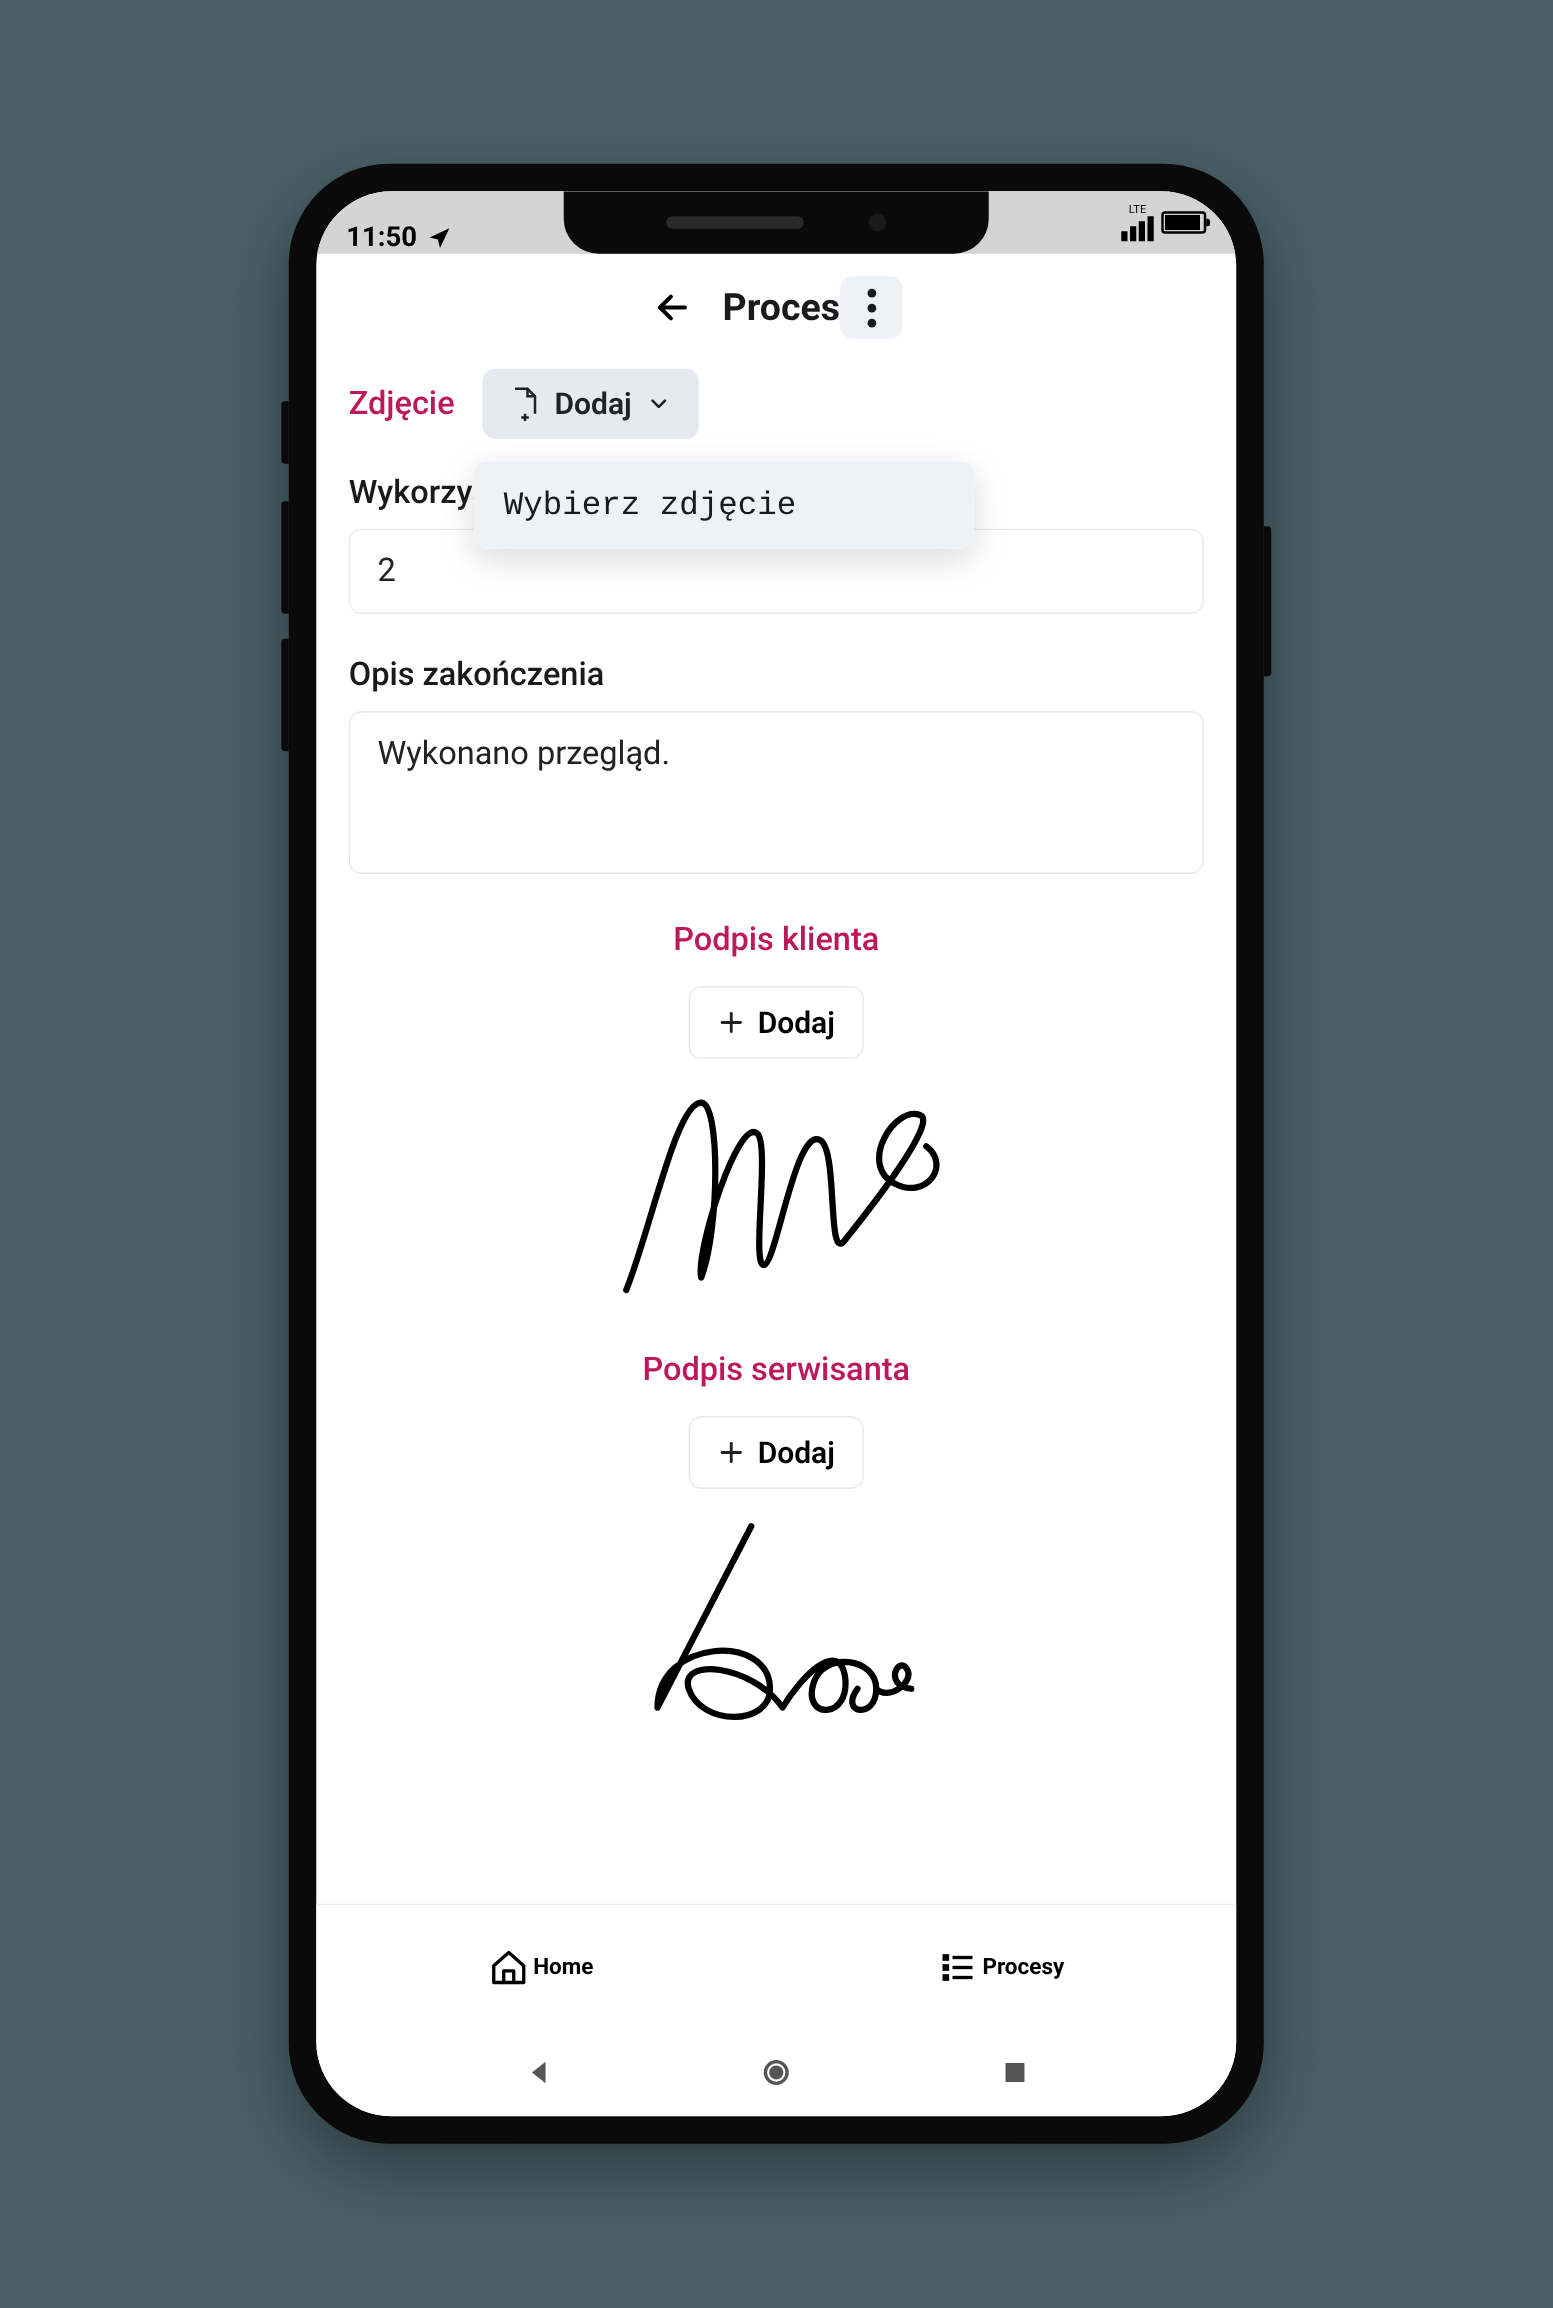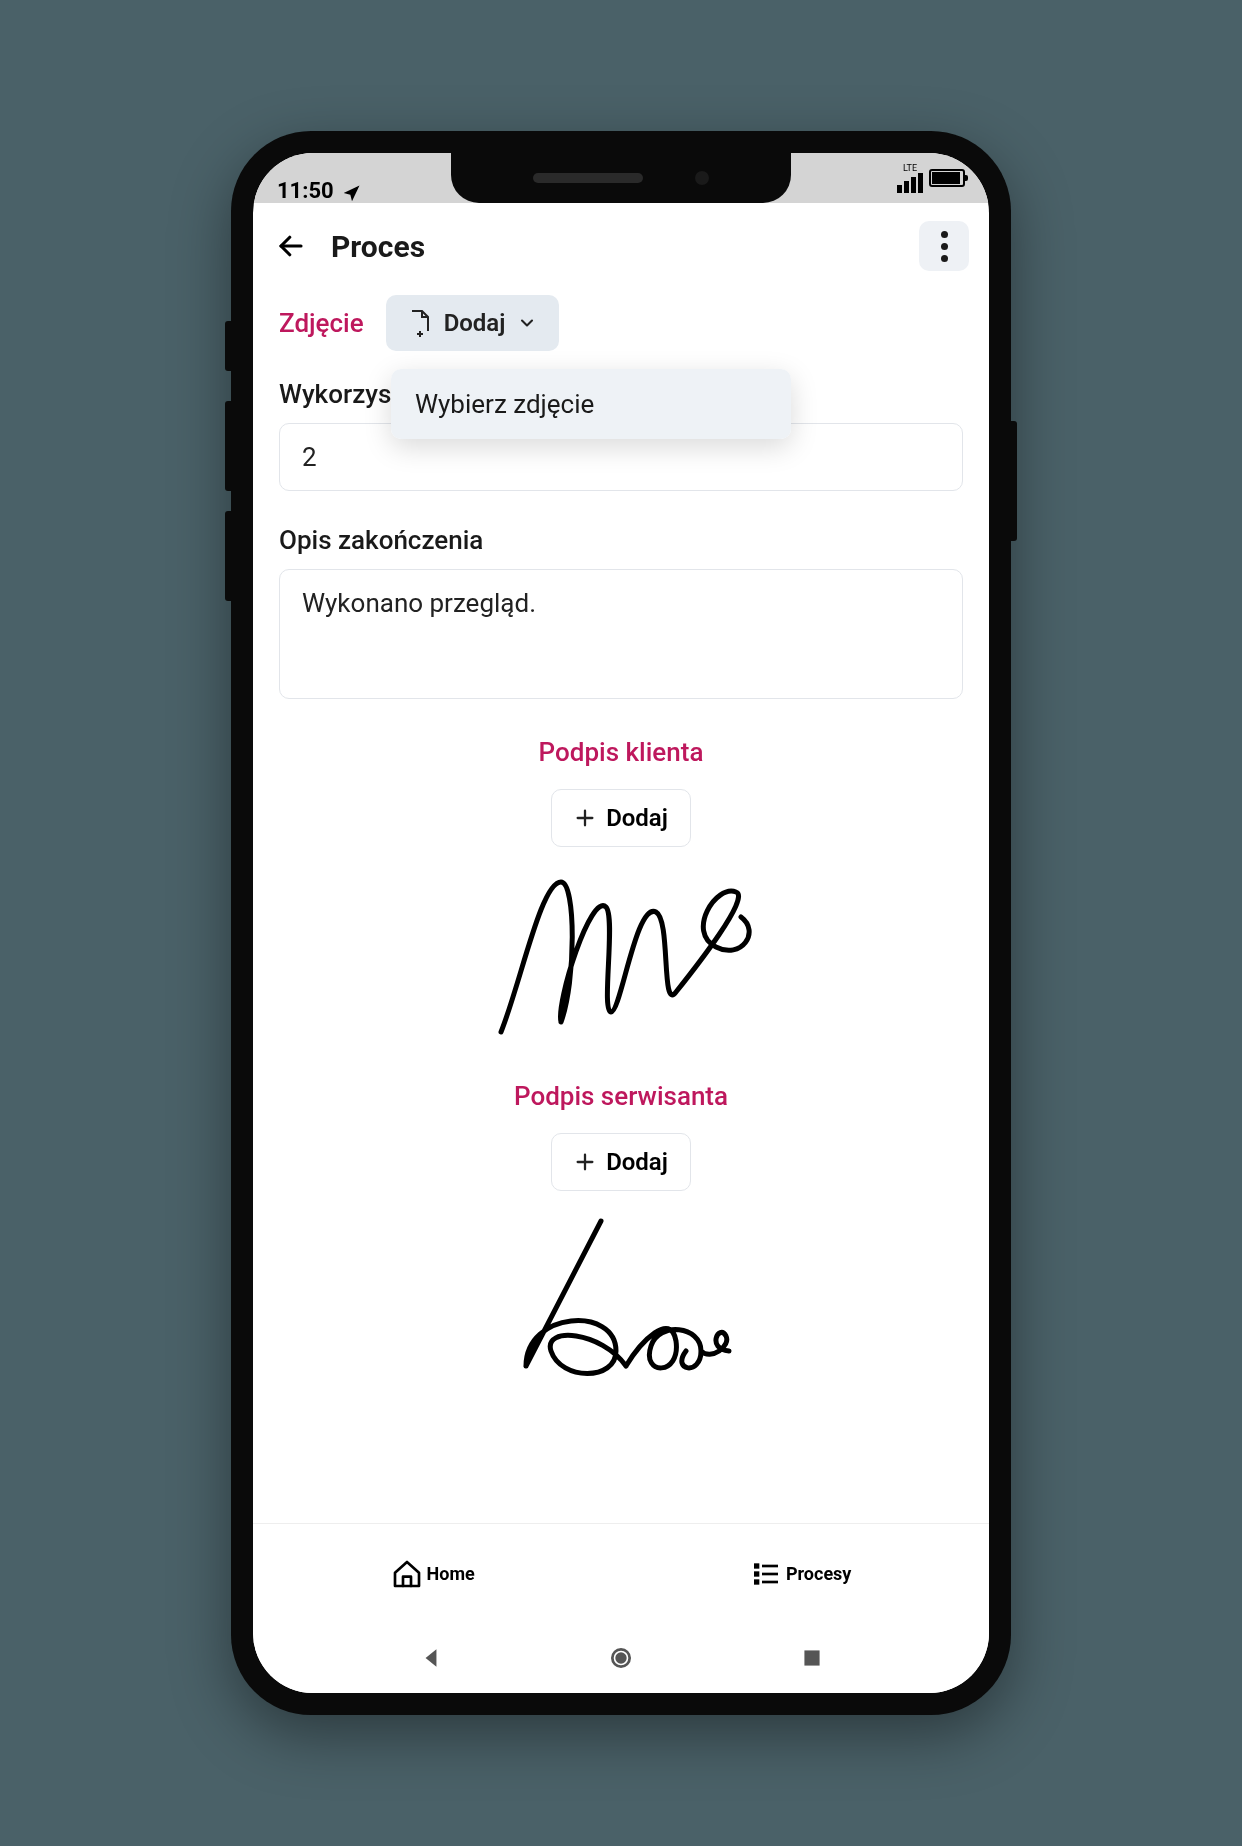--- a/index.html
+++ b/index.html
@@ -49,35 +49,35 @@
     position:absolute;
     left:50%; transform:translateX(-50%);
     top:0;
     width: 340px; height: 50px;
     background:#0a0a0a;
     border-radius: 0 0 28px 28px;
     display:flex; align-items:center; justify-content:center; gap:12px;
   }
   .notch .speaker { width:110px; height:10px; background:#2a2a2a; border-radius:5px; }
   .notch .cam { width:14px; height:14px; background:#1a1a1a; border-radius:50%; margin-left:40px; }
-  .status-left { display:flex; align-items:flex-end; gap:8px;margin-top:24px; }
+  .status-left { display:flex; align-items:center; gap:8px;margin-top:24px; }
   .status-right { display:flex; align-items:center; gap:6px; }
   .signal-bars { display:flex; align-items:flex-end; gap:2px; }
   .signal-bars span { width:5px; background:#000; display:block; }
   .signal-bars span:nth-child(1){height:8px;}
   .signal-bars span:nth-child(2){height:12px;}
   .signal-bars span:nth-child(3){height:16px;}
   .signal-bars span:nth-child(4){height:20px;}
   .lte { font-size:9px; font-weight:400; line-height:1; }
   .battery { width:36px; height:18px; border:2px solid #000; border-radius:3px; position:relative; }
   .battery::after{content:"";position:absolute;right:-5px;top:4px;width:3px;height:6px;background:#000;border-radius:0 2px 2px 0;}
   .battery .fill{position:absolute;left:1px;top:1px;bottom:1px;right:3px;background:#000;}
 
   .app-header {
-    display:flex; align-items:center; justify-content:space-between;
+    display:flex; align-items:center; justify-content:center;
     padding: 18px 20px 14px 20px;
   }
   .app-header-left { display:flex; align-items:center; gap:22px; }
   .back-btn { width:36px; height:36px; display:flex; align-items:center; justify-content:center; cursor:pointer; }
   .title { font-size:30px; font-weight:700; color:#1a1a1a; }
   .kebab { width:50px; height:50px; background:#eef1f5; border-radius:10px; display:flex; flex-direction:column; align-items:center; justify-content:center; gap:5px; cursor:pointer; }
   .kebab span{width:7px;height:7px;background:#1a1a1a;border-radius:50%;}
 
   .content { flex:1; padding: 10px 26px 0 26px; overflow:hidden; position:relative; }
 
@@ -85,27 +85,28 @@
   .section-label { font-size:26px; color:#be185d; font-weight:500; }
 
   .add-dropdown-btn {
     display:flex; align-items:center; gap:12px;
     background:#e4eaf0; border-radius:10px; padding:14px 22px;
     cursor:pointer; font-size:24px; font-weight:600; color:#222;
   }
 
   .dropdown-menu {
     position:absolute;
-    top:84px; left:138px;
+    top:84px; left:126px;
     width:400px;
     background:#fff;
     border-radius:10px;
     box-shadow: 0 8px 28px rgba(0,0,0,0.15);
     overflow:hidden;
     z-index:10;
+    font-family:Liberation Mono, monospace;
   }
   .dropdown-item { padding:20px 24px; font-size:26px; color:#1a1a1a; cursor:pointer; }
   .dropdown-item.highlight { background:#eef2f6; }
 
   .field-label { font-size:26px; color:#1a1a1a; font-weight:500; margin-bottom:14px; }
   .text-input, .textarea {
     width:100%; border:1px solid #e2e5ea; border-radius:10px;
     padding:18px 22px; font-size:26px; color:#222; font-family:inherit;
   }
   .textarea { min-height:130px; resize:none; }

